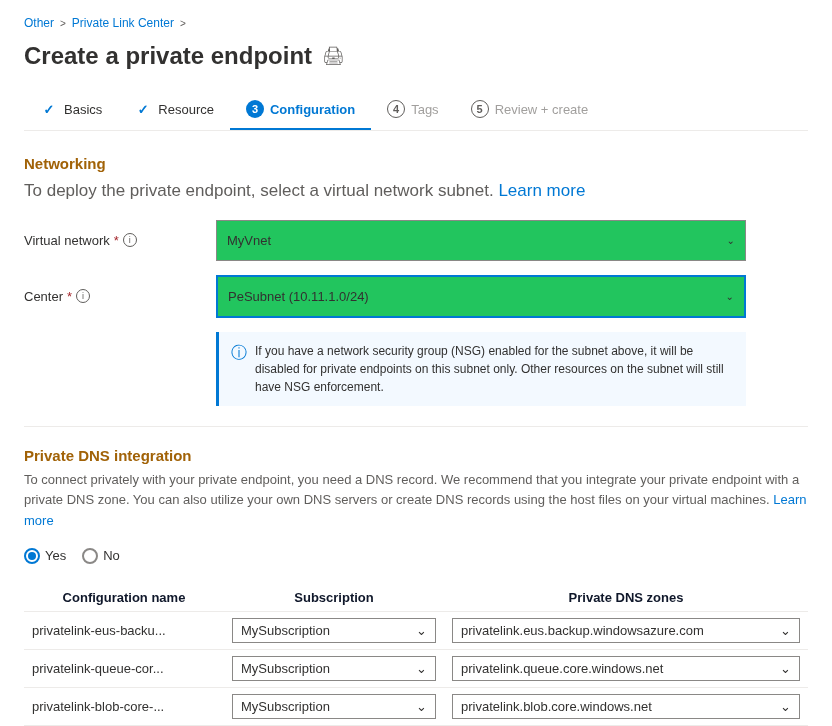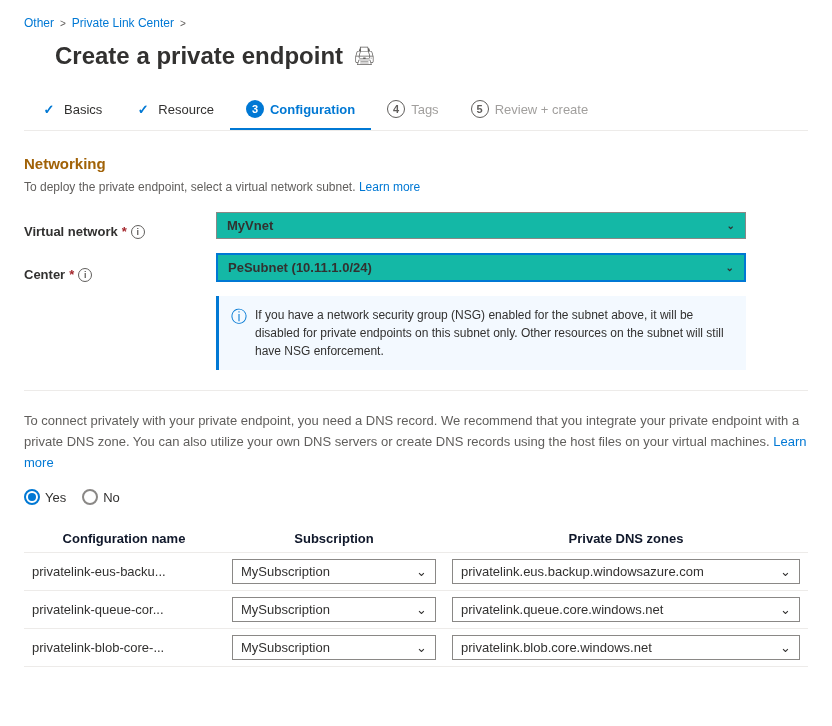--- a/index.html
+++ b/index.html
@@ -19,21 +19,20 @@
       margin-bottom: 12px;
     }
     .breadcrumb span { color: #605e5c; }
     .breadcrumb a { color: #0078d4; text-decoration: none; }
     .breadcrumb .chevron { color: #605e5c; font-size: 10px; }
     .page-title {
       display: flex;
       align-items: center;
       gap: 10px;
       margin-bottom: 20px;
-      margin-left: 31px;
     }
     .page-title h1 {
       font-size: 24px;
       font-weight: 600;
       color: #323130;
     }
     .page-title .printer-icon {
       font-size: 18px;
       color: #605e5c;
       cursor: pointer;
@@ -84,32 +83,31 @@
       color: #fff;
       border: none;
     }
     .section-title {
       font-size: 15px;
       font-weight: 600;
       color: #a16207;
       margin-bottom: 6px;
     }
     .section-desc {
-      font-size: 12px;
+      font-size: 17px;
       color: #605e5c;
       margin-bottom: 16px;
       line-height: 1.5;
     }
     .section-desc a { color: #0078d4; text-decoration: none; }
     .form-row {
       display: flex;
-      align-items: flex-end;
+      align-items: center;
       margin-bottom: 14px;
       gap: 12px;
-      font-weight: bold;
     }
     .form-label {
       display: flex;
       align-items: center;
       gap: 4px;
       width: 180px;
       min-width: 180px;
       font-size: 13px;
       color: #323130;
     }
@@ -128,22 +126,22 @@
     }
     .form-control {
       flex: 1;
       max-width: 530px;
     }
     .select-box {
       display: flex;
       align-items: center;
       justify-content: space-between;
       border: 1px solid #8a8886;
-      padding: 5px 10px;
-      background: #14b8a6;
+      padding: 12px 10px;
+      background: #22c55e;
       cursor: pointer;
       font-size: 13px;
       color: #323130;
       width: 100%;
     }
     .select-box.active-border {
       border: 2px solid #0078d4;
     }
     .chevron-down { font-size: 10px; color: #323130; }
     .nsg-info-box {
@@ -329,20 +327,21 @@
 
   <div class="nsg-info-box">
     <span class="info-dot">ⓘ</span>
     <span>If you have a network security group (NSG) enabled for the subnet above, it will be disabled for private endpoints on this subnet only. Other resources on the subnet will still have NSG enforcement.</span>
   </div>
 </div>
 
 <hr class="divider">
 
 <div class="dns-section">
+  <div class="section-title">Private DNS integration</div>
   <div class="dns-desc">
     <span>To connect privately with your private endpoint, you need a DNS record. We recommend that you integrate your private endpoint with a private DNS zone. You can also utilize your own DNS servers or create DNS records using the host files on your virtual machines.</span>
     <a>Learn more</a>
   </div>
 
   <div class="radio-row">
     <div class="radio-options">
       <div class="radio-option">
         <div class="radio-circle filled"></div>
         <span>Yes</span>

